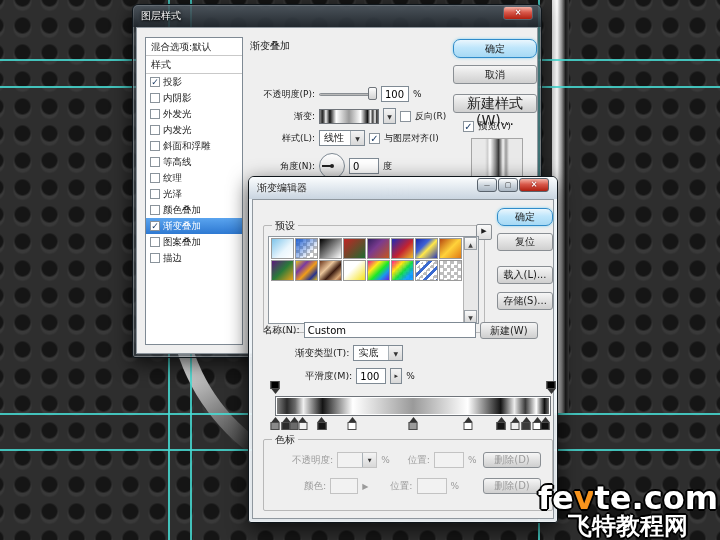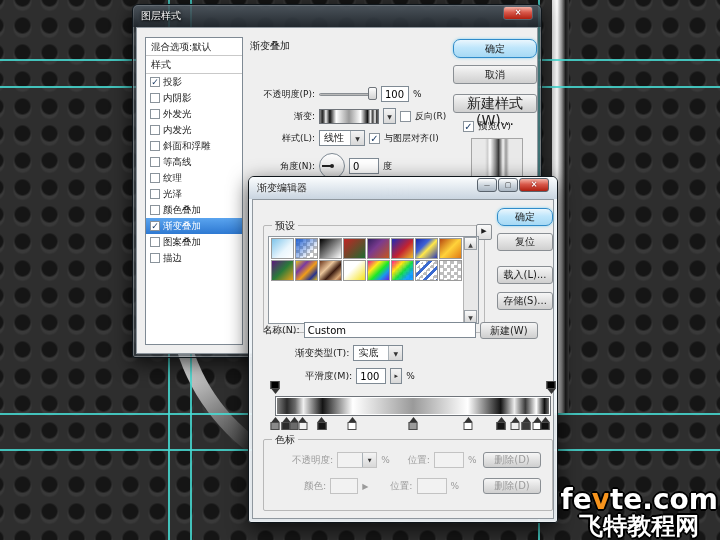--- a/index.html
+++ b/index.html
@@ -112,21 +112,21 @@
     border-bottom:5px solid #333;margin-left:0.5px;}
   #ge-stops-group{left:10px;top:239px;width:288px;height:70px;}
   .mini-combo{width:40px;} .mini-input{width:30px;}
   .del-btn{position:absolute;width:58px;height:16px;line-height:14px;left:219px;}
   .color-swatch{width:26px;height:14px;border:1px solid #c3c3c3;background:#f2f2f2;}
   .sw-arrow{font-size:8px;color:#9b9b9b;}
   
   #watermark{position:absolute;right:2px;bottom:2px;z-index:40;text-align:center;line-height:1.0;
     font-weight:bold;color:#fff;
     text-shadow:-2px 0 #000,2px 0 #000,0 -2px #000,0 2px #000,-1px -1px #000,1px 1px #000,-1px 1px #000,1px -1px #000;}
-  #wm1{font-size:28px;letter-spacing:0px;}
+  #wm1{font-size:32px;letter-spacing:0px;}
   #wm2{font-size:24px;}
 </style>
 </head>
 <body>
 
 <div id="stage">
 
   <div id="canvas-bg" class="dots"></div>
 
   <div class="ring-outer">

